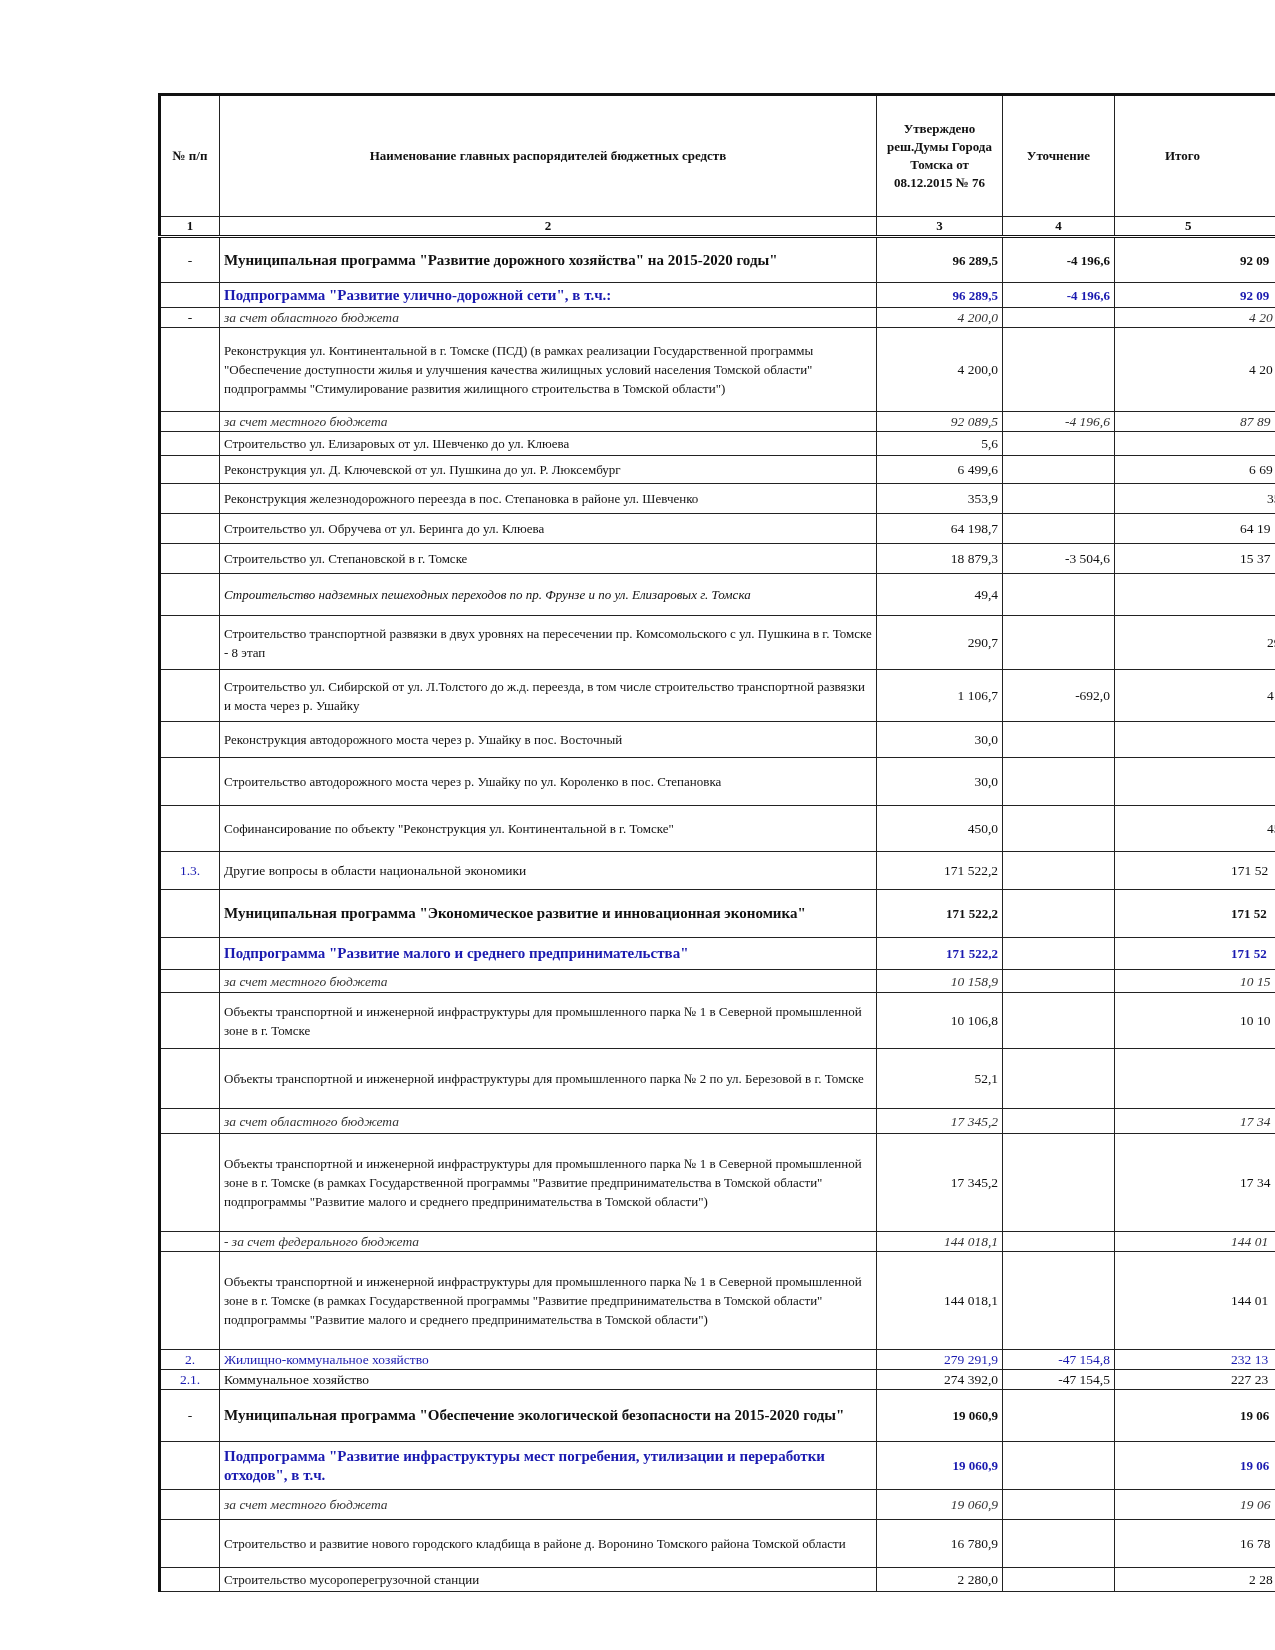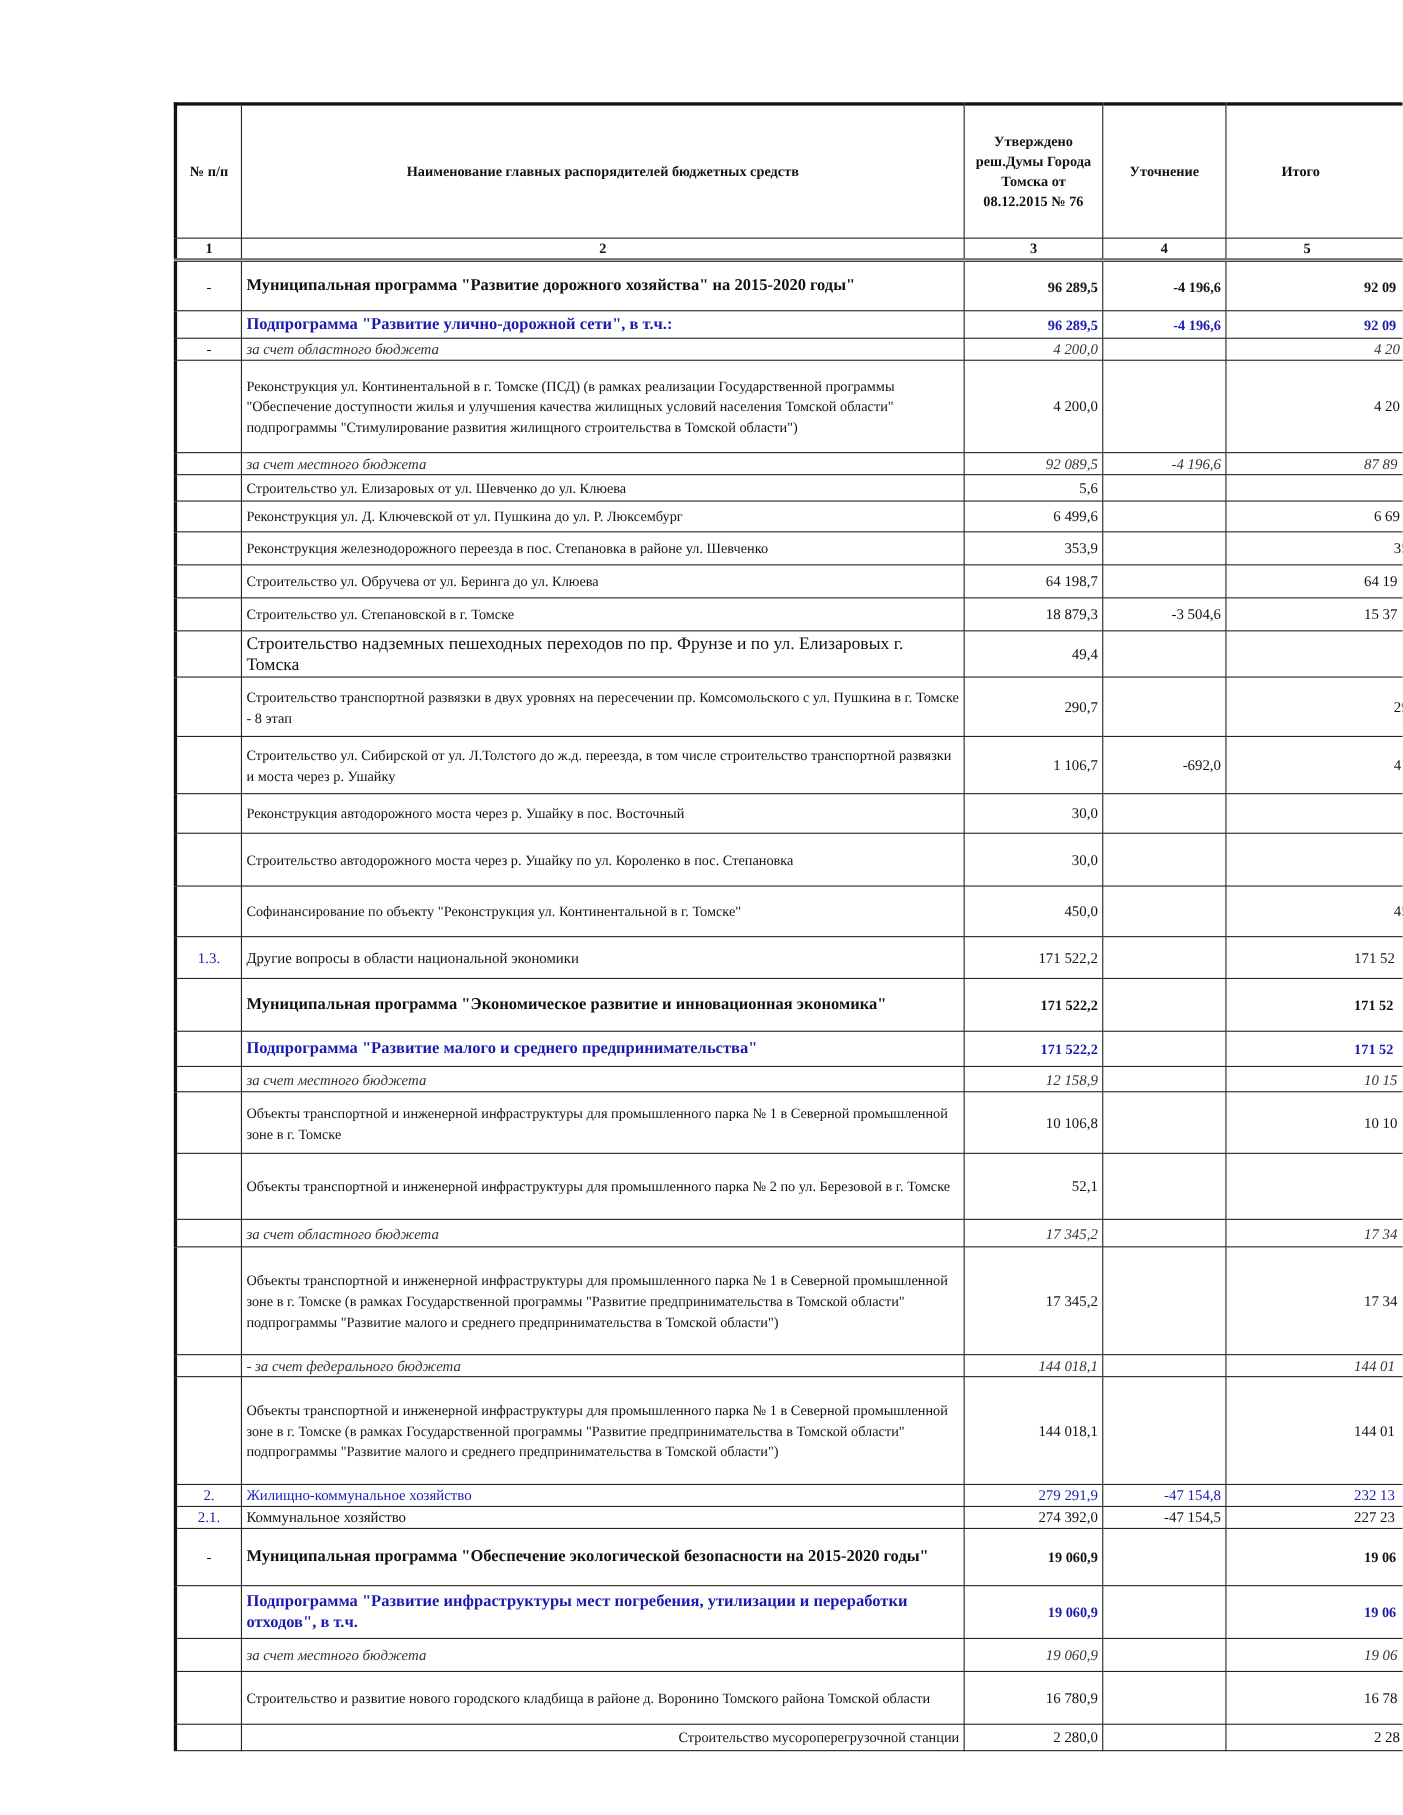--- a/index.html
+++ b/index.html
@@ -114,21 +114,21 @@
         </tr>
         <tr style="height: 30px;">
           <td class="c1 outer-left "></td>
           <td class="c2 " style="font-size: 13px;">Строительство ул. Степановской в г. Томске</td>
           <td class="num ">18 879,3</td>
           <td class="num ">-3 504,6</td>
           <td class="c5 " style="text-align: left; padding-left: 125px;">15 37</td>
         </tr>
         <tr style="height: 42px;">
           <td class="c1 outer-left "></td>
-          <td class="c2 " style="font-size: 16px;">Строительство надземных пешеходных переходов по пр. Фрунзе и по ул. Елизаровых г. Томска</td>
+          <td class="c2 " style="font-size: 13px; font-style: italic;">Строительство надземных пешеходных переходов по пр. Фрунзе и по ул. Елизаровых г. Томска</td>
           <td class="num ">49,4</td>
           <td class="num "></td>
           <td class="c5 " style="text-align: left; padding-left: 161px;">4</td>
         </tr>
         <tr style="height: 54px;">
           <td class="c1 outer-left "></td>
           <td class="c2 " style="font-size: 13px;">Строительство транспортной развязки в двух уровнях на пересечении пр. Комсомольского с ул. Пушкина в г. Томске - 8 этап</td>
           <td class="num ">290,7</td>
           <td class="num "></td>
           <td class="c5 " style="text-align: left; padding-left: 152px;">29</td>
@@ -178,21 +178,21 @@
         <tr style="height: 32px;">
           <td class="c1 outer-left "></td>
           <td class="c2 bigbold blue" style="font-size: 15px;">Подпрограмма  "Развитие малого и среднего предпринимательства"</td>
           <td class="num bigbold blue">171 522,2</td>
           <td class="num bigbold blue"></td>
           <td class="c5 bigbold blue" style="text-align: left; padding-left: 116px;">171 52</td>
         </tr>
         <tr style="height: 23px;">
           <td class="c1 outer-left "></td>
           <td class="c2 ital">за счет местного бюджета</td>
-          <td class="num ital">12 158,9</td>
+          <td class="num ital">10 158,9</td>
           <td class="num ital"></td>
           <td class="c5 ital" style="text-align: left; padding-left: 125px;">10 15</td>
         </tr>
         <tr style="height: 56px;">
           <td class="c1 outer-left "></td>
           <td class="c2 " style="font-size: 13px;">Объекты транспортной и инженерной инфраструктуры для промышленного парка № 1 в Северной промышленной зоне в г. Томске</td>
           <td class="num ">10 106,8</td>
           <td class="num "></td>
           <td class="c5 " style="text-align: left; padding-left: 125px;">10 10</td>
         </tr>
@@ -268,20 +268,20 @@
         </tr>
         <tr style="height: 48px;">
           <td class="c1 outer-left "></td>
           <td class="c2 " style="font-size: 13px;">Строительство и развитие нового городского кладбища в районе д. Воронино Томского района Томской области</td>
           <td class="num ">16 780,9</td>
           <td class="num "></td>
           <td class="c5 " style="text-align: left; padding-left: 125px;">16 78</td>
         </tr>
         <tr style="height: 24px;">
           <td class="c1 outer-left "></td>
-          <td class="c2 " style="font-size: 13px; text-align: right;">Строительство мусороперегрузочной станции</td>
+          <td class="c2 " style="font-size: 13px;">Строительство мусороперегрузочной станции</td>
           <td class="num ">2 280,0</td>
           <td class="num "></td>
           <td class="c5 " style="text-align: left; padding-left: 134px;">2 28</td>
         </tr>
       </tbody>
   </table>
 </div>
 
 </body></html>

